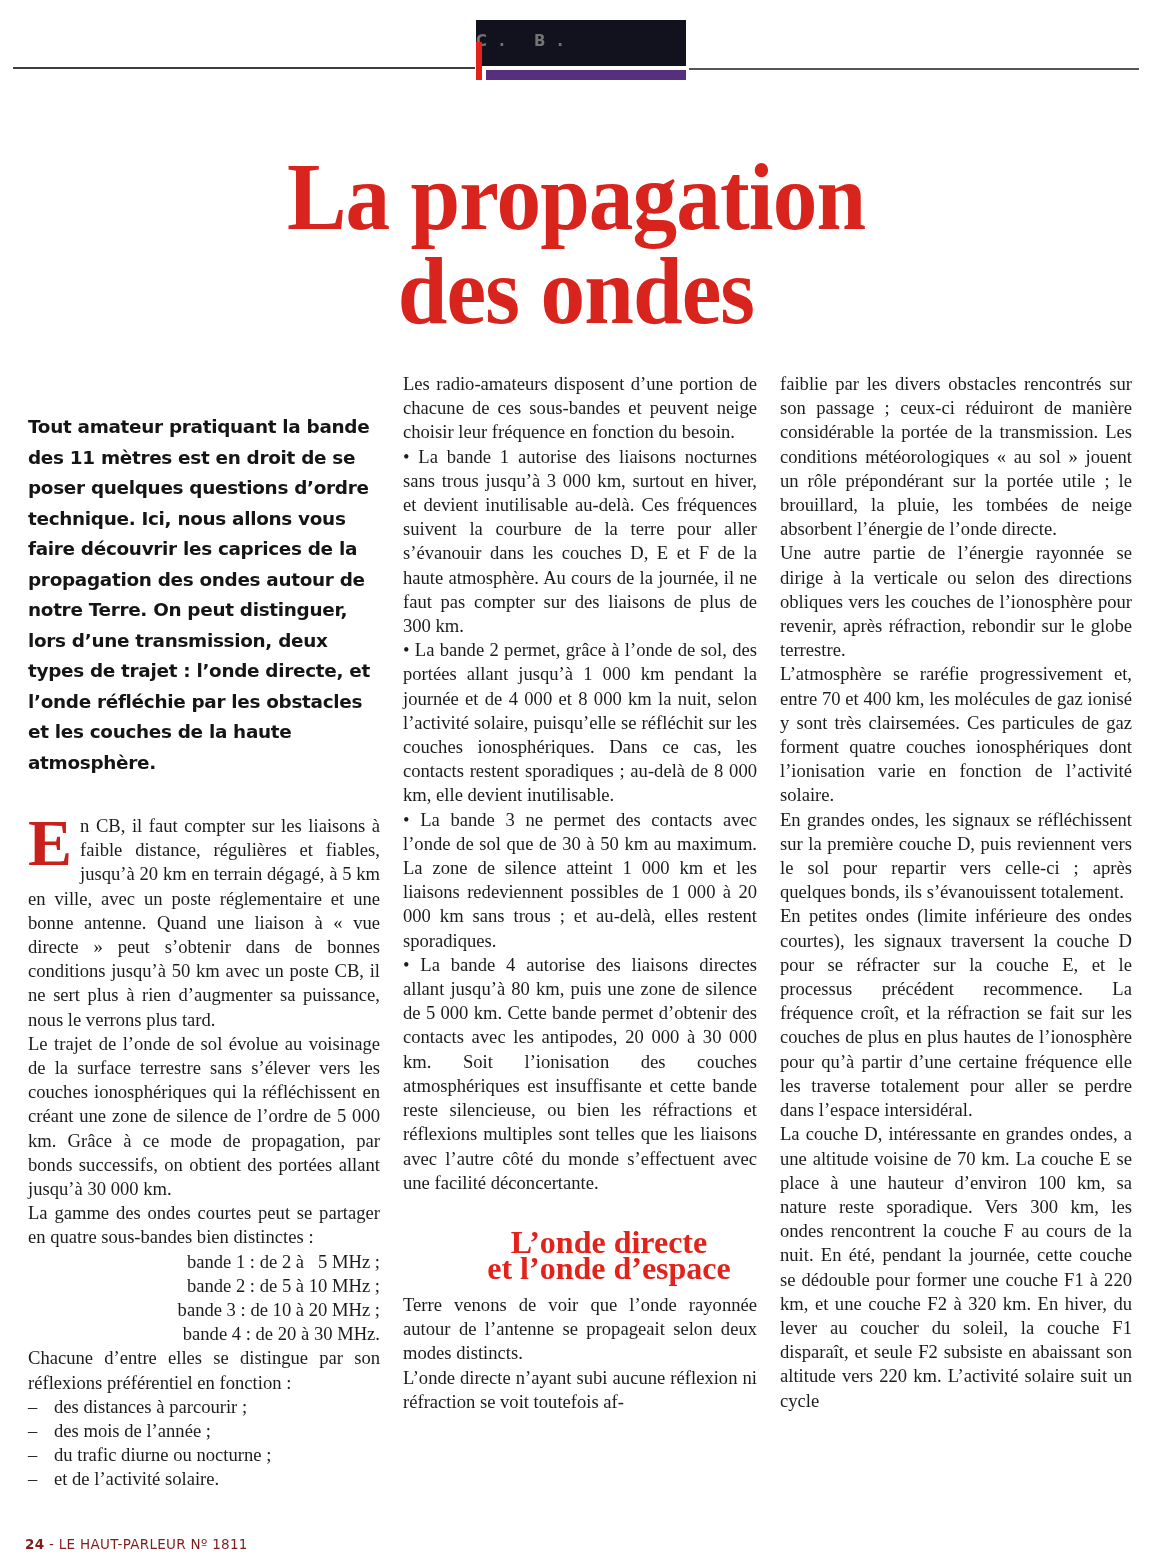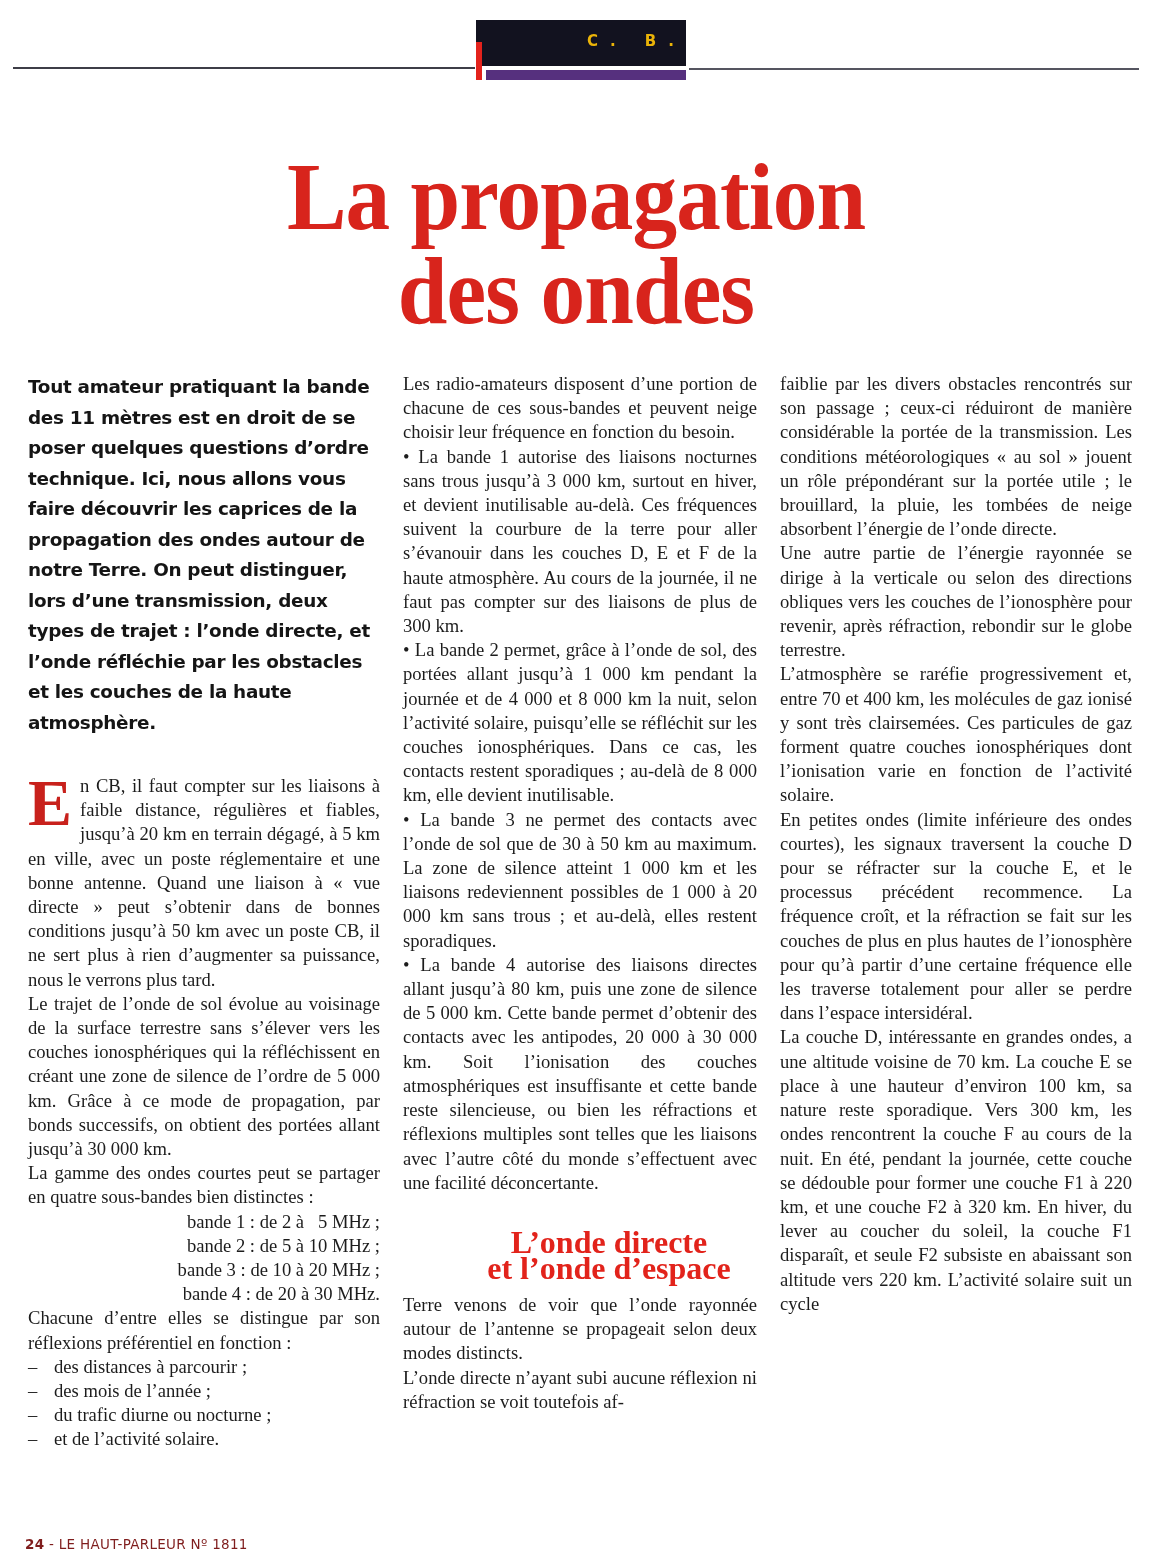--- a/index.html
+++ b/index.html
@@ -1,30 +1,30 @@
 <!DOCTYPE html>
 <html><head>
 <meta charset="utf-8">
 <style>
   html, body { margin: 0; padding: 0; background: #ffffff; }
   body { width: 1152px; height: 1568px; position: relative; overflow: hidden; font-family: "Liberation Serif", serif; color: #1c1c1c; }
   .section-box { position: absolute; left: 476px; top: 20px; width: 210px; height: 46px; background: #12121f; }
-  .section-label { position: absolute; left: 0; right: 0; top: 12px; text-align: right; color: #eab308; font-family: "DejaVu Sans", sans-serif; font-weight: bold; font-size: 15px; letter-spacing: 12px; }
+  .section-label { position: absolute; left: 0; right: 0; top: 12px; text-align: left; color: #737373; font-family: "DejaVu Sans", sans-serif; font-weight: bold; font-size: 15px; letter-spacing: 12px; }
   .section-red { position: absolute; left: 476px; top: 42px; width: 6px; height: 38px; background: #e3221c; }
   .section-purple { position: absolute; left: 486px; top: 70px; width: 200px; height: 10px; background: #56307e; }
   .line-left { position: absolute; left: 13px; top: 67px; width: 462px; height: 2px; background: #3d3d47; }
   .line-right { position: absolute; left: 689px; top: 68px; width: 450px; height: 2px; background: #555560; }
 
   
   .title { position: absolute; left: 0; right: 0; top: 150px; text-align: center; color: #d8241c; font-family: "Liberation Serif", serif; font-weight: bold; font-size: 96px; line-height: 94px; letter-spacing: -1px; transform: scaleX(0.93); }
 
   
   .col { position: absolute; top: 372px; font-size: 18.6px; line-height: 24.2px; text-align: justify; }
   .col p { margin: 0; }
-  .col1 { left: 28px; width: 352px; }
+  .col1 { left: 28px; width: 352px; margin-top: 40px; }
   .col2 { left: 403px; width: 354px; }
   .col3 { left: 780px; width: 352px; }
 
   .lead { font-family: "DejaVu Sans", sans-serif; font-weight: bold; font-size: 18.4px; line-height: 30.5px; text-align: left; color: #151515; margin-top: 0 !important; letter-spacing: -0.3px; }
   .body1 { margin-top: 36px !important; }
   .dropcap { float: left; color: #c8211c; font-family: "Liberation Serif", serif; font-weight: bold; font-size: 66px; line-height: 50px; margin: 4px 8px 0 0; }
   .list-line { text-align: right; }
   .dash-line { text-align: left; padding-left: 0; }
   .dash-line .dash { display: inline-block; width: 26px; }
 
@@ -78,19 +78,20 @@
     <span>et l’onde d’espace</span>
   </h2>
   <p>Terre venons de voir que l’onde rayonnée autour de l’antenne se propageait selon deux modes distincts.</p>
   <p>L’onde directe n’ayant subi aucune réflexion ni réfraction se voit toutefois af-</p>
 </div>
 
 <div class="col col3">
   <p>faiblie par les divers obstacles rencontrés sur son passage ; ceux-ci réduiront de manière considérable la portée de la transmission. Les conditions météorologiques « au sol » jouent un rôle prépondérant sur la portée utile ; le brouillard, la pluie, les tombées de neige absorbent l’énergie de l’onde directe.</p>
   <p>Une autre partie de l’énergie rayonnée se dirige à la verticale ou selon des directions obliques vers les couches de l’ionosphère pour revenir, après réfraction, rebondir sur le globe terrestre.</p>
   <p>L’atmosphère se raréfie progressivement et, entre 70 et 400 km, les molécules de gaz ionisé y sont très clairsemées. Ces particules de gaz forment quatre couches ionosphériques dont l’ionisation varie en fonction de l’activité solaire.</p>
+  <p>En grandes ondes, les signaux se réfléchissent sur la première couche D, puis reviennent vers le sol pour repartir vers celle-ci ; après quelques bonds, ils s’évanouissent totalement.</p>
   <p>En petites ondes (limite inférieure des ondes courtes), les signaux traversent la couche D pour se réfracter sur la couche E, et le processus précédent recommence. La fréquence croît, et la réfraction se fait sur les couches de plus en plus hautes de l’ionosphère pour qu’à partir d’une certaine fréquence elle les traverse totalement pour aller se perdre dans l’espace intersidéral.</p>
   <p>La couche D, intéressante en grandes ondes, a une altitude voisine de 70 km. La couche E se place à une hauteur d’environ 100 km, sa nature reste sporadique. Vers 300 km, les ondes rencontrent la couche F au cours de la nuit. En été, pendant la journée, cette couche se dédouble pour former une couche F1 à 220 km, et une couche F2 à 320 km. En hiver, du lever au coucher du soleil, la couche F1 disparaît, et seule F2 subsiste en abaissant son altitude vers 220 km. L’activité solaire suit un cycle</p>
 </div>
 
 <div class="footer">
   <b>24</b><span> - LE HAUT-PARLEUR Nº 1811</span>
 </div>
 
 </body></html>

